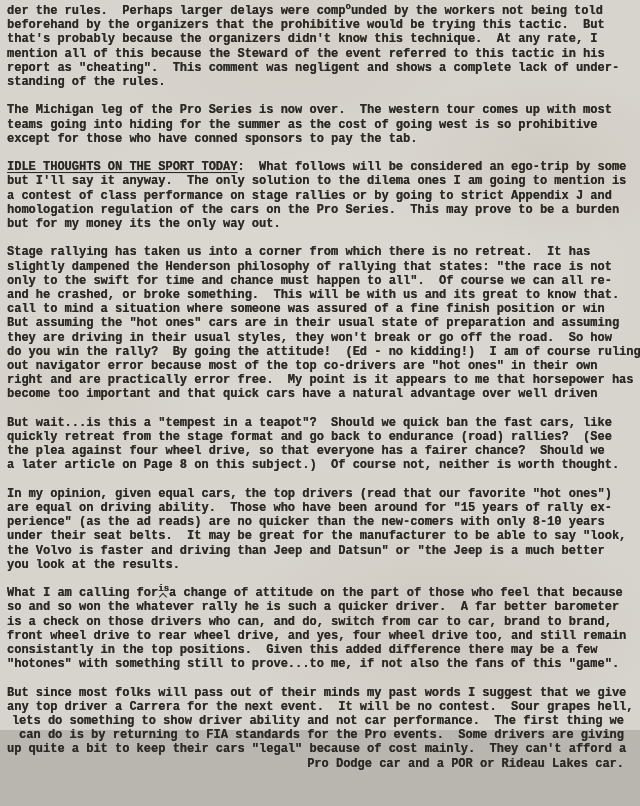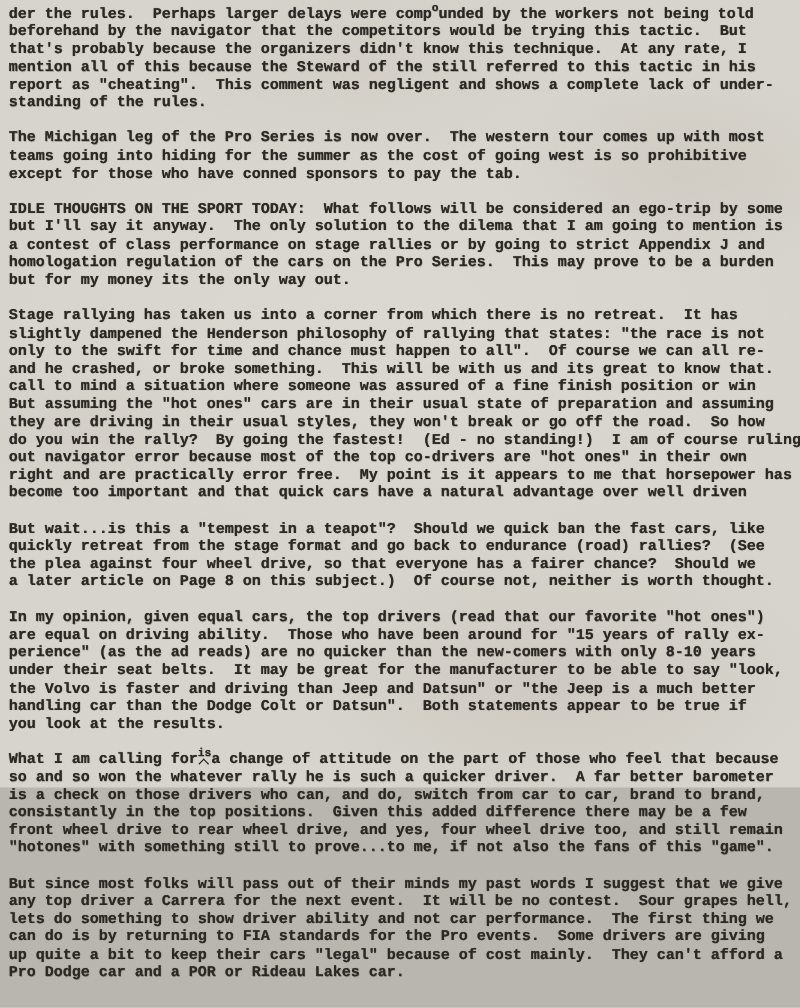--- a/index.html
+++ b/index.html
@@ -3,43 +3,44 @@
 <meta charset="utf-8">
 <style>
   html, body { margin: 0; padding: 0; }
   body {
     width: 640px; height: 806px; overflow: hidden;
     background: #b9b6b0;
     font-family: "Liberation Mono", "DejaVu Sans Mono", monospace;
   }
   .paper {
     box-sizing: border-box;
-    width: 640px; height: 630px;
+    width: 640px; height: 730px;
     padding: 4px 16px 0 7px;
     background:
       radial-gradient(220px 120px at 85% 22%, rgba(176,165,148,0.18), transparent 70%),
       radial-gradient(300px 160px at 70% 86%, rgba(173,163,146,0.22), transparent 70%),
       radial-gradient(180px 90px at 12% 55%, rgba(180,170,152,0.14), transparent 70%),
       radial-gradient(260px 140px at 45% 8%, rgba(182,172,155,0.12), transparent 70%),
       radial-gradient(500px 300px at 50% 40%, rgba(255,255,255,0.10), transparent 70%),
       var(--paper, #d7d4cd);
   }
   .doc { }
   .para { margin-bottom: 14.2px; }
-  .para:last-child { margin-bottom: 0; }
+  .para:last-child { margin-bottom: 0; text-align: right; }
   .line {
     white-space: pre;
     font-size: 12px;
     line-height: 14.2px;
     font-weight: bold;
     color: var(--ink, #2c2925);
     text-shadow: 0 0 0.6px rgba(44,41,37,0.75), 0.3px 0.3px 0 rgba(44,41,37,0.25);
     letter-spacing: 0;
   }
   .heading-underline {
+    text-decoration: underline;
     text-underline-offset: 2px;
     text-decoration-thickness: 1px;
   }
   .inserted {
     display: inline-block;
     position: relative;
     top: -5px;
     font-size: 9px;
     line-height: 9px;
   }
@@ -53,72 +54,71 @@
     transform: rotate(-45deg);
   }
 </style>
 </head>
 <body style="--paper: #d7d4cd; --ink: #2c2925;">
 
 <div class="paper">
   <div class="doc" id="doc">
       <div class="para">
         <div class="line">der the rules.  Perhaps larger delays were comp<span class="inserted">o</span>unded by the workers not being told</div>
-        <div class="line">beforehand by the navigator that the competitors would be trying this tactic.  But</div>
+        <div class="line">beforehand by the organizers that the prohibitive would be trying this tactic.  But</div>
         <div class="line">that's probably because the organizers didn't know this technique.  At any rate, I</div>
-        <div class="line">mention all of this because the Steward of the still referred to this tactic in his</div>
+        <div class="line">mention all of this because the Steward of the event referred to this tactic in his</div>
         <div class="line">report as "cheating".  This comment was negligent and shows a complete lack of under-</div>
         <div class="line">standing of the rules.</div>
       </div>
       <div class="para">
         <div class="line">The Michigan leg of the Pro Series is now over.  The western tour comes up with most</div>
         <div class="line">teams going into hiding for the summer as the cost of going west is so prohibitive</div>
         <div class="line">except for those who have conned sponsors to pay the tab.</div>
       </div>
       <div class="para">
         <div class="line"><span class="heading-underline">IDLE THOUGHTS ON THE SPORT TODAY</span>:  What follows will be considered an ego-trip by some</div>
-        <div class="line">but I'll say it anyway.  The only solution to the dilema that I am going to mention is</div>
+        <div class="line">but I'll say it anyway.  The only solution to the dilema ones I am going to mention is</div>
         <div class="line">a contest of class performance on stage rallies or by going to strict Appendix J and</div>
         <div class="line">homologation regulation of the cars on the Pro Series.  This may prove to be a burden</div>
         <div class="line">but for my money its the only way out.</div>
       </div>
       <div class="para">
         <div class="line">Stage rallying has taken us into a corner from which there is no retreat.  It has</div>
         <div class="line">slightly dampened the Henderson philosophy of rallying that states: "the race is not</div>
         <div class="line">only to the swift for time and chance must happen to all".  Of course we can all re-</div>
         <div class="line">and he crashed, or broke something.  This will be with us and its great to know that.</div>
         <div class="line">call to mind a situation where someone was assured of a fine finish position or win</div>
         <div class="line">But assuming the "hot ones" cars are in their usual state of preparation and assuming</div>
         <div class="line">they are driving in their usual styles, they won't break or go off the road.  So how</div>
-        <div class="line">do you win the rally?  By going the fastest!  (Ed - no standing!)  I am of course ruling</div>
+        <div class="line">do you win the rally?  By going the attitude!  (Ed - no kidding!)  I am of course ruling</div>
         <div class="line">out navigator error because most of the top co-drivers are "hot ones" in their own</div>
         <div class="line">right and are practically error free.  My point is it appears to me that horsepower has</div>
         <div class="line">become too important and that quick cars have a natural advantage over well driven</div>
       </div>
       <div class="para">
         <div class="line">But wait...is this a "tempest in a teapot"?  Should we quick ban the fast cars, like</div>
         <div class="line">quickly retreat from the stage format and go back to endurance (road) rallies?  (See</div>
         <div class="line">the plea against four wheel drive, so that everyone has a fairer chance?  Should we</div>
         <div class="line">a later article on Page 8 on this subject.)  Of course not, neither is worth thought.</div>
       </div>
       <div class="para">
         <div class="line">In my opinion, given equal cars, the top drivers (read that our favorite "hot ones")</div>
         <div class="line">are equal on driving ability.  Those who have been around for "15 years of rally ex-</div>
         <div class="line">perience" (as the ad reads) are no quicker than the new-comers with only 8-10 years</div>
         <div class="line">under their seat belts.  It may be great for the manufacturer to be able to say "look,</div>
         <div class="line">the Volvo is faster and driving than Jeep and Datsun" or "the Jeep is a much better</div>
-        <div class="line">handling car than the Dodge Colt or Datsun".  Both statements appear to be true if</div>
         <div class="line">you look at the results.</div>
       </div>
       <div class="para">
         <div class="line">What I am calling for<span class="inserted with-caret">is</span>a change of attitude on the part of those who feel that because</div>
         <div class="line">so and so won the whatever rally he is such a quicker driver.  A far better barometer</div>
         <div class="line">is a check on those drivers who can, and do, switch from car to car, brand to brand,</div>
+        <div class="line">front wheel drive to rear wheel drive, and yes, four wheel drive too, and still remain</div>
         <div class="line">consistantly in the top positions.  Given this added difference there may be a few</div>
-        <div class="line">front wheel drive to rear wheel drive, and yes, four wheel drive too, and still remain</div>
         <div class="line">"hotones" with something still to prove...to me, if not also the fans of this "game".</div>
       </div>
       <div class="para">
         <div class="line">But since most folks will pass out of their minds my past words I suggest that we give</div>
         <div class="line">any top driver a Carrera for the next event.  It will be no contest.  Sour grapes hell,</div>
         <div class="line">lets do something to show driver ability and not car performance.  The first thing we</div>
         <div class="line">can do is by returning to FIA standards for the Pro events.  Some drivers are giving</div>
         <div class="line">up quite a bit to keep their cars "legal" because of cost mainly.  They can't afford a</div>
         <div class="line">Pro Dodge car and a POR or Rideau Lakes car.</div>
       </div>

